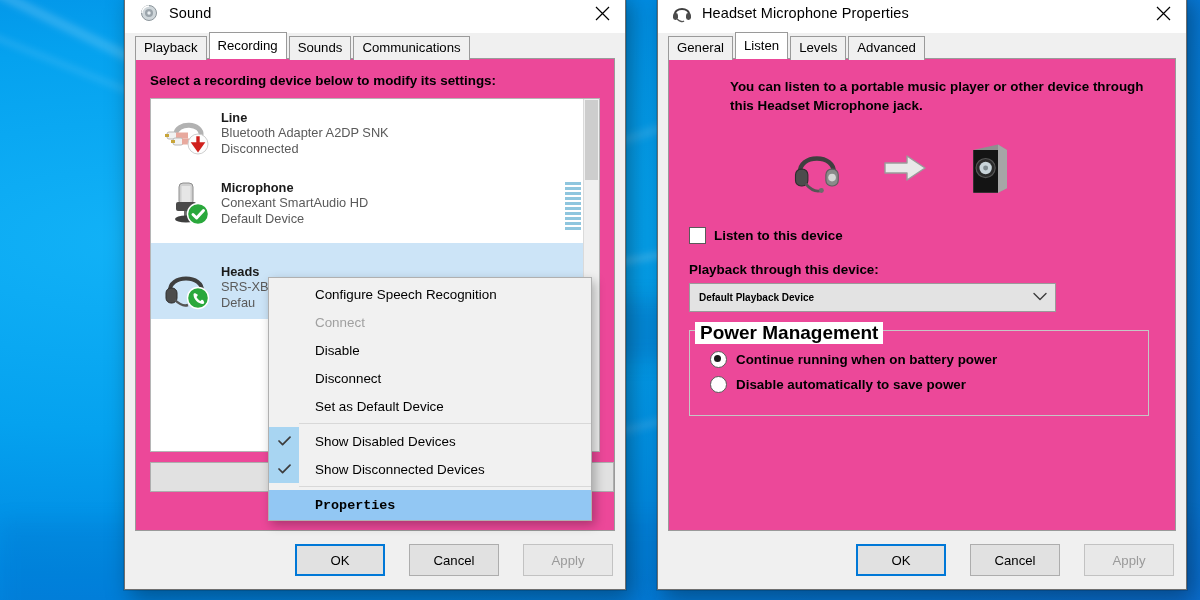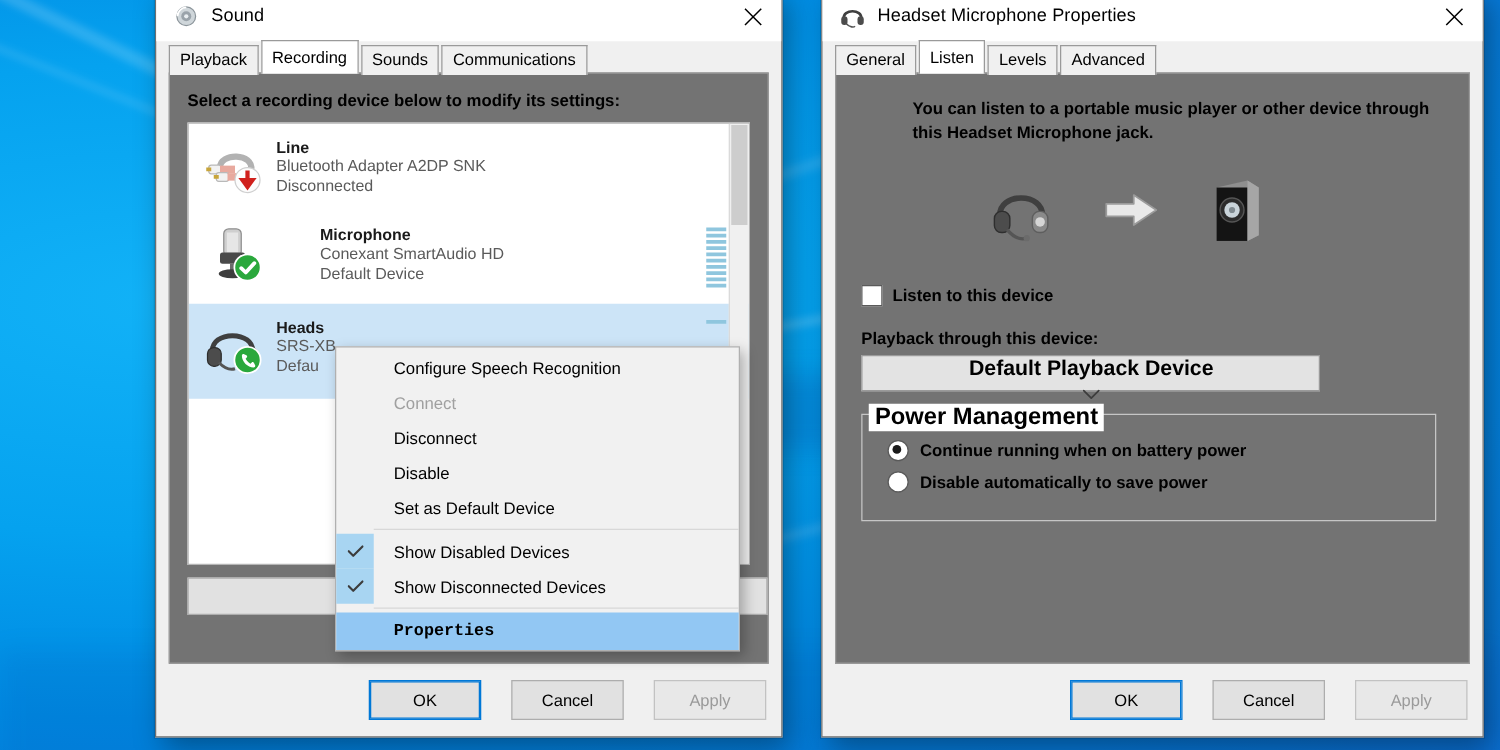--- a/index.html
+++ b/index.html
@@ -46,21 +46,21 @@
     position:relative;z-index:3;margin-bottom:-1px;
   }
   .tab{
     border:1px solid #9a9a9a;border-bottom:none;background:#f0f0f0;
     font-size:13.2px;color:#000;padding:3px 8px 4px;margin-right:2px;
     line-height:16px;position:relative;top:1px;cursor:default;
   }
   .tab.active{background:#fff;padding-top:5px;padding-bottom:5px;top:0;border-color:#9a9a9a;z-index:4;}
 
   .tabpanel{
-    background:#737373;border:1px solid #9a9a9a;margin:0 10px;
+    background:#ec4899;border:1px solid #9a9a9a;margin:0 10px;
     flex:1 1 auto;position:relative;
   }
 
   .footer{
     flex:0 0 auto;padding:13px 12px 13px 0;
     display:flex;justify-content:flex-end;gap:24px;
   }
   .btn{
     min-width:88px;height:30px;font-size:13.2px;color:#000;
     background:#e1e1e1;border:1px solid #adadad;
@@ -74,21 +74,21 @@
   .btn.disabled{color:#9a9a9a;background:#e8e8e8;border-color:#c2c2c2;}
 
   
   #sound-dialog{left:124px;top:-8px;width:500px;height:596px;}
   .panel-hint{font-size:13.4px;color:#000;padding:14px 0 10px 14px;font-weight:bold;}
   .devlist{
     margin:0 14px;border:1px solid #b5b5b5;background:#fff;
     height:352px;position:relative;overflow:hidden;
   }
   .devrow{display:flex;align-items:flex-start;padding:9px 0 9px 12px;position:relative;height:52px;}
-  .devrow.selected{background:#cce4f7;}
+  .devrow.selected{background:#cce4f7;align-items:flex-end;}
   .devicon{width:48px;height:48px;flex:0 0 48px;margin-right:10px;position:relative;}
   .devtext{flex:1 1 auto;padding-top:2px;min-width:0;}
   .devname{font-size:12.8px;font-weight:bold;color:#1a1a1a;line-height:15px;}
   .devdesc{font-size:12.8px;color:#5a5a5a;line-height:15.5px;}
   .devstatus{font-size:12.8px;color:#5a5a5a;line-height:15.5px;}
   .vu{width:16px;flex:0 0 16px;margin-right:18px;padding-top:4px;display:flex;flex-direction:column;gap:2px;}
   .vu span{display:block;height:3px;background:#bfdce8;}
   .vu span.on{background:#8fc6de;}
   .configure-row{padding:10px 0 0 14px;}
   .btn-small{min-width:82px;height:28px;}
@@ -124,22 +124,22 @@
   .rp{padding:18px 20px 0 20px;}
   .rp-desc{font-size:13.4px;color:#000;line-height:19px;font-weight:bold;max-width:445px;margin-left:41px;}
   .rp-icons{display:flex;align-items:center;justify-content:center;gap:38px;margin:26px 0 28px 0;padding-right:40px;}
   .chk-row{display:flex;align-items:center;gap:8px;margin-bottom:18px;}
   .chkbox{width:15px;height:15px;border:1px solid #5a5a5a;background:#fff;flex:0 0 15px;}
   .chk-label{font-size:13.4px;color:#000;font-weight:bold;}
   .fld-label{font-size:13.4px;color:#000;font-weight:bold;margin-bottom:6px;}
   .combo{
     height:27px;border:1px solid #9a9a9a;background:#e3e3e3;
     display:flex;align-items:center;justify-content:space-between;
-    padding:0 8px 0 9px;font-size:17px;color:#000;width:348px;
-    font-weight:bold;cursor:default;flex-direction:column;
+    padding:0 8px 0 9px;font-size:10px;color:#000;width:348px;
+    font-weight:bold;cursor:default;
   }
   .groupbox{
     margin-top:18px;border:1px solid #c6c6c6;position:relative;
     padding:16px 14px 14px 14px;width:430px;
   }
   .groupbox .gtitle{
     position:absolute;top:-9px;left:5px;background:#fff;padding:0 5px;
     font-size:19px;color:#000;font-weight:bold;
   }
   .radio-row{display:flex;align-items:center;gap:9px;margin:4px 0 8px 6px;}
@@ -206,21 +206,21 @@
           </svg>
         </span>
         <span class="devtext">
           <div class="devname">Line</div>
           <div class="devdesc">Bluetooth Adapter  A2DP SNK</div>
           <div class="devstatus">Disconnected</div>
         </span>
         <span class="vu"></span>
       </div>
 
-      <div class="devrow" style="height:56px;gap:35px;">
+      <div class="devrow" style="height:56px;">
         <span class="devicon">
           <svg width="48" height="48" viewBox="0 0 48 48">
             <rect x="16" y="5" width="14" height="22" rx="4" fill="#cfcfcf" stroke="#8e8e8e"></rect>
             <rect x="18.5" y="8" width="9" height="16" fill="#e6e6e6"></rect>
             <rect x="13" y="24" width="20" height="9" rx="2" fill="#4a4a4a"></rect>
             <rect x="21" y="33" width="4" height="6" fill="#6b6b6b"></rect>
             <ellipse cx="23" cy="41" rx="11" ry="3.6" fill="#3e3e3e"></ellipse>
             <circle cx="35" cy="36" r="10.5" fill="#2aa83c" stroke="#fff" stroke-width="1.4"></circle>
             <path d="M30 36.5 L33.6 40 L40.5 32.5" stroke="#fff" stroke-width="3" fill="none" stroke-linecap="round" stroke-linejoin="round"></path>
           </svg>
@@ -286,25 +286,25 @@
   <div class="mi">
     <span class="check"></span>
     <span class="lbl">Configure Speech Recognition</span>
   </div>
   <div class="mi disabled">
     <span class="check"></span>
     <span class="lbl">Connect</span>
   </div>
   <div class="mi">
     <span class="check"></span>
+    <span class="lbl">Disable</span>
+  </div>
+  <div class="mi">
+    <span class="check"></span>
     <span class="lbl">Disconnect</span>
-  </div>
-  <div class="mi">
-    <span class="check"></span>
-    <span class="lbl">Disable</span>
   </div>
   <div class="mi">
     <span class="check"></span>
     <span class="lbl">Set as Default Device</span>
   </div>
 
   <div class="msep"></div>
 
   <div class="mi checked">
     <span class="check">

